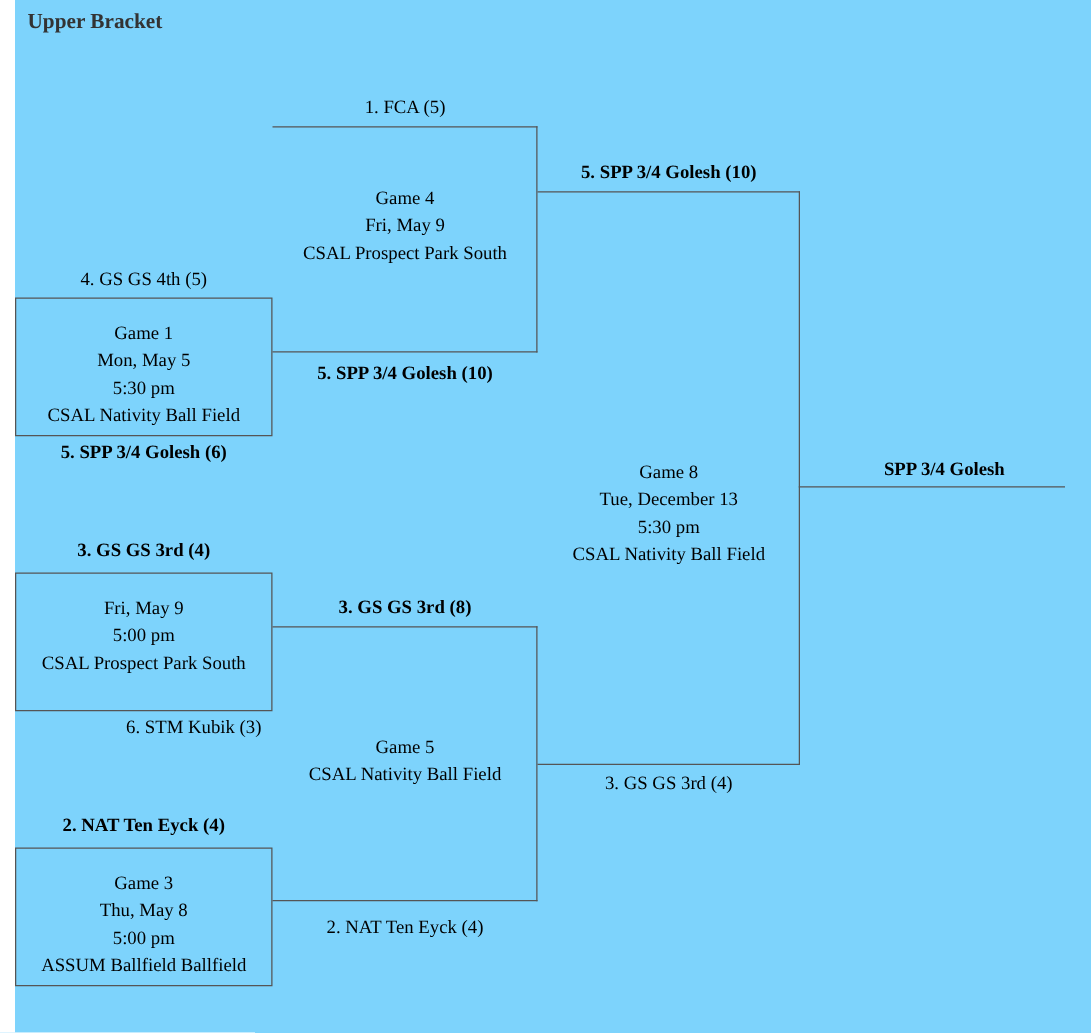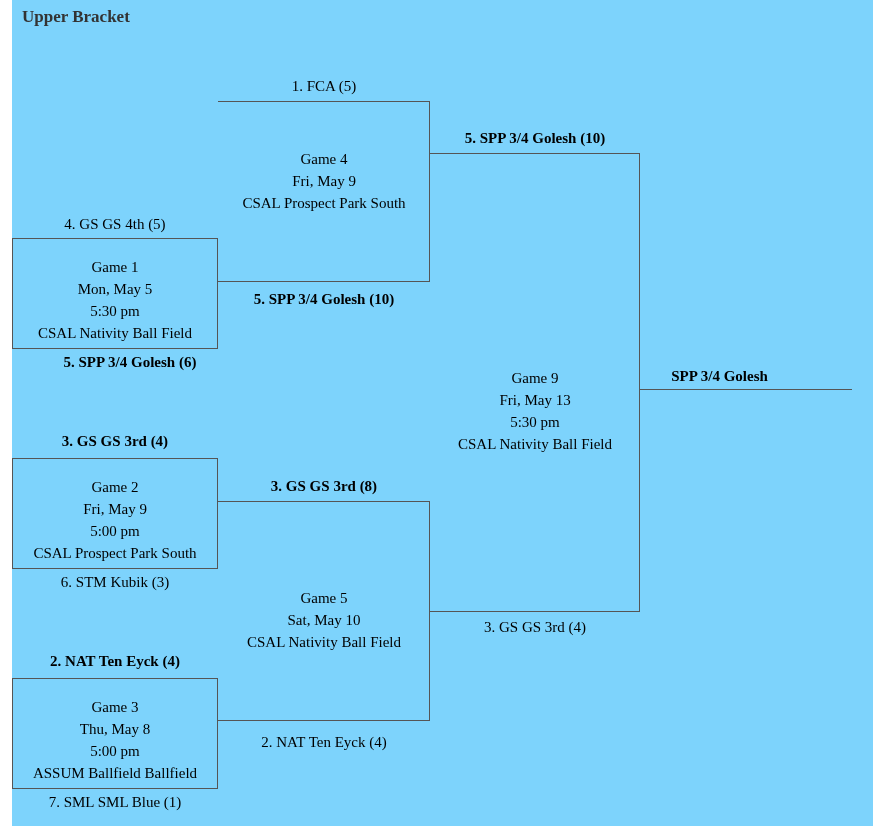--- a/index.html
+++ b/index.html
@@ -51,32 +51,32 @@
   
   #info-g1{left:0;top:256px;width:206px;}
   #info-g2{left:0;top:476px;width:206px;}
   #info-g3{left:0;top:696px;width:206px;}
   #info-g4{left:206px;top:148px;width:212px;}
   #info-g5{left:206px;top:587px;width:212px;}
   #info-g9{left:418px;top:367px;width:210px;}
 
   
   #t-g1-top{left:0;top:217px;width:206px;}
-  #t-g1-bottom{left:15px;top:355px;width:206px;}
+  #t-g1-bottom{left:0;top:355px;width:206px;}
   #t-g2-top{left:0;top:434px;width:206px;}
-  #t-g2-bottom{left:0;top:575px;width:206px;}
+  #t-g2-bottom{left:0;top:575px;width:206px;padding-left:40px;}
   #t-g3-top{left:0;top:654px;width:206px;}
   #t-g3-bottom{left:0;top:795px;width:206px;}
   #t-g4-top{left:206px;top:79px;width:212px;}
   #t-g4-bottom{left:206px;top:292px;width:212px;}
   #t-g5-top{left:206px;top:479px;width:212px;}
   #t-g5-bottom{left:206px;top:735px;width:212px;}
   #t-g9-top{left:418px;top:131px;width:210px;}
   #t-g9-bottom{left:418px;top:620px;width:210px;}
-  #t-final{left:601px;top:369px;width:213px;}
+  #t-final{left:637px;top:369px;width:213px;}
 </style>
 </head>
 <body>
 
 <div class="stage">
 
   <h1 class="page-title">Upper Bracket</h1>
 
   <div class="line hline" id="l-g4-top"></div>
   <div class="line vline" id="l-g4-right"></div>
@@ -93,56 +93,53 @@
   <div class="box" id="box-g2"></div>
   <div class="box" id="box-g3"></div>
 
   <div class="ginfo" id="info-g1">
     <div>Game 1</div>
     <div>Mon, May 5</div>
     <div>5:30 pm</div>
     <div>CSAL Nativity Ball Field</div>
   </div>
   <div class="ginfo" id="info-g2">
-    <div>Game 2</div>
     <div>Fri, May 9</div>
     <div>5:00 pm</div>
     <div>CSAL Prospect Park South</div>
   </div>
   <div class="ginfo" id="info-g3">
     <div>Game 3</div>
     <div>Thu, May 8</div>
     <div>5:00 pm</div>
     <div>ASSUM Ballfield Ballfield</div>
   </div>
   <div class="ginfo" id="info-g4">
     <div>Game 4</div>
     <div>Fri, May 9</div>
     <div>CSAL Prospect Park South</div>
   </div>
   <div class="ginfo" id="info-g5">
     <div>Game 5</div>
-    <div>Sat, May 10</div>
     <div>CSAL Nativity Ball Field</div>
   </div>
   <div class="ginfo" id="info-g9">
-    <div>Game 9</div>
-    <div>Fri, May 13</div>
+    <div>Game 8</div>
+    <div>Tue, December 13</div>
     <div>5:30 pm</div>
     <div>CSAL Nativity Ball Field</div>
   </div>
 
   <div class="team" id="t-g1-top">4. GS GS 4th (5)</div>
   <div class="team bold" id="t-g1-bottom">5. SPP 3/4 Golesh (6)</div>
 
   <div class="team bold" id="t-g2-top">3. GS GS 3rd (4)</div>
   <div class="team" id="t-g2-bottom">6. STM Kubik (3)</div>
 
   <div class="team bold" id="t-g3-top">2. NAT Ten Eyck (4)</div>
-  <div class="team" id="t-g3-bottom">7. SML SML Blue (1)</div>
 
   <div class="team" id="t-g4-top">1. FCA (5)</div>
   <div class="team bold" id="t-g4-bottom">5. SPP 3/4 Golesh (10)</div>
 
   <div class="team bold" id="t-g5-top">3. GS GS 3rd (8)</div>
   <div class="team" id="t-g5-bottom">2. NAT Ten Eyck (4)</div>
 
   <div class="team bold" id="t-g9-top">5. SPP 3/4 Golesh (10)</div>
   <div class="team" id="t-g9-bottom">3. GS GS 3rd (4)</div>
 

